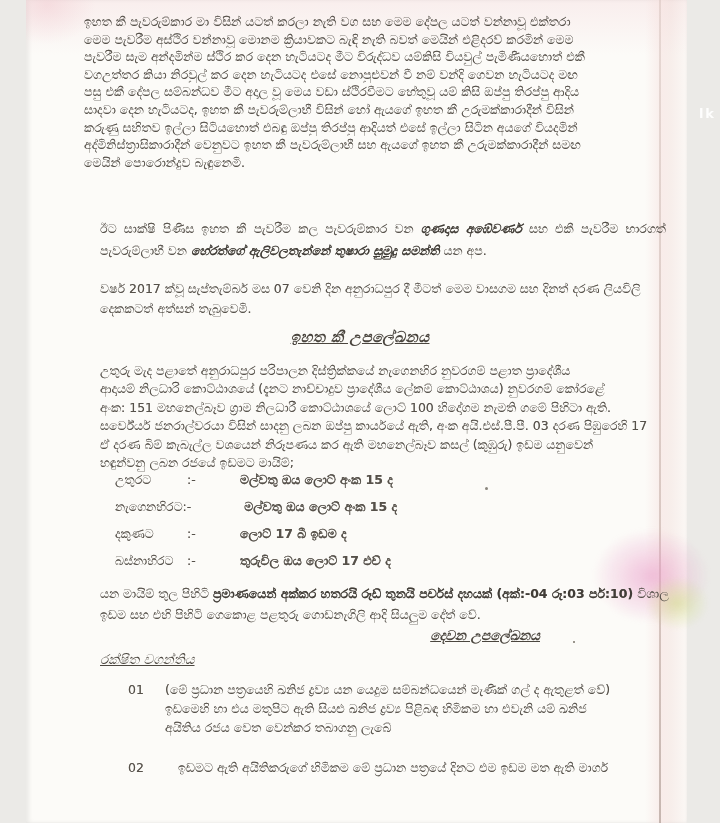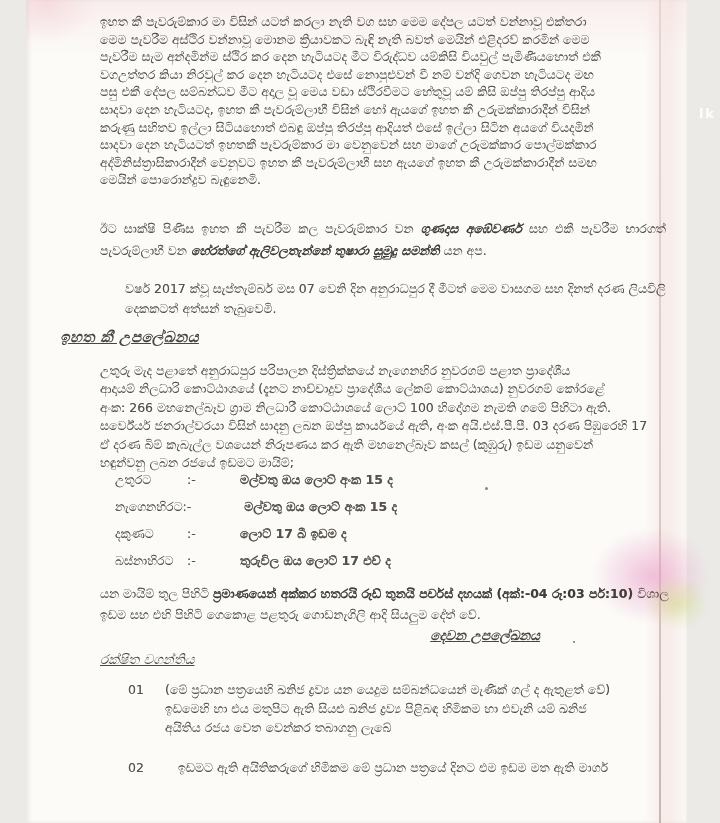--- a/index.html
+++ b/index.html
@@ -13,24 +13,24 @@
     position:absolute;left:26px;top:0;width:661px;height:823px;
     background:#fcfbf8;
     box-shadow:inset 3px 0 4px rgba(0,0,0,.07), inset -1px 0 2px rgba(0,0,0,.05);
   }
   .abs{position:absolute;}
   .txt{font-size:12.5px;text-shadow:0 0 .5px rgba(86,81,74,.55);}
   .line{white-space:nowrap;overflow:hidden;}
   .b{font-weight:bold;color:#413d37;}
   .u{text-decoration:underline;}
 
-  .p1{left:100px;top:13px;width:566px;line-height:17.6px;}
+  .p1{left:84px;top:13px;width:566px;line-height:17.6px;}
   .p2{left:100px;top:218px;width:566px;line-height:21.5px;max-height:45px;overflow:hidden;text-align:justify;}
-  .p3{left:100px;top:279px;width:566px;line-height:19.5px;max-height:40px;overflow:hidden;margin-left:25px;}
-  .h1{left:60px;top:328px;width:600px;margin:0;
+  .p3{left:100px;top:279px;width:566px;line-height:19.5px;max-height:40px;overflow:hidden;}
+  .h1{left:60px;top:328px;width:600px;text-align:center;margin:0;
       font-size:15px;font-style:italic;font-weight:bold;color:#4b463f;
       text-decoration:underline;letter-spacing:.5px;}
   .p4{left:100px;top:362px;width:568px;line-height:18.4px;}
   .bounds{left:115px;top:472px;width:545px;}
   .brow{display:flex;height:27px;align-items:flex-start;}
   .blabel{flex:0 0 72px;white-space:nowrap;overflow:visible;}
   .bsep{flex:0 0 53px;}
   .bval{flex:1;white-space:nowrap;overflow:hidden;font-weight:bold;}
   .p5{left:100px;top:584px;width:570px;line-height:20.5px;max-height:42px;overflow:hidden;}
   .h2{left:100px;top:627px;width:440px;text-align:right;margin:0;
@@ -79,37 +79,36 @@
   <div class="abs wm">lk</div>
 
   <section class="abs txt p1">
     <div class="line">ඉහත කී පැවරුම්කාර මා විසින් යටත් කරලා නැති වග සහ මෙම දේපල යටත් වන්නාවූ එක්තරා</div>
     <div class="line">මෙම පැවරීම අස්ථිර වන්නාවූ මොනම ක්‍රියාවකට බැඳි නැති බවත් මෙයින් එළිදරව් කරමින් මෙම</div>
     <div class="line">පැවරීම සැම අන්දමින්ම ස්ථිර කර දෙන හැටියටද මීට විරුද්ධව යම්කිසි වියවුල් පැමිණියහොත් එකී</div>
     <div class="line">වගඋත්තර කියා නිරවුල් කර දෙන හැටියටද එසේ නොපුළුවන් වී නම් වන්දි ගෙවන හැටියටද මඟ</div>
     <div class="line">පසු එකී දේපල සම්බන්ධව මීට අදාල වූ මෙය වඩා ස්ථිරවීමට හේතුවූ යම් කිසි ඔප්පු තිරප්පු ආදිය</div>
     <div class="line">සාදවා දෙන හැටියටද, ඉහත කී පැවරුම්ලාභී විසින් හෝ ඇයගේ ඉහත කී උරුමක්කාරාදීන් විසින්</div>
     <div class="line">කරුණු සහිතව ඉල්ලා සිටියහොත් එබඳු ඔප්පු තිරප්පු ආදියත් එසේ ඉල්ලා සිටින අයගේ වියදමින්</div>
-    <div class="line">සාදවා දෙන හැටියටත් ඉහතකී පැවරුම්කාර මා වෙනුවෙන් සහ මාගේ උරුමක්කාර පොල්මක්කාර</div>
     <div class="line">අද්මිනිස්ත්‍රාසිකාරාදීන් වෙනුවට ඉහත කී පැවරුම්ලාභී සහ ඇයගේ ඉහත කී උරුමක්කාරාදීන් සමඟ</div>
     <div class="line">මෙයින් පොරොන්දුව බැඳුනෙමි.</div>
   </section>
 
   <section class="abs txt p2">
     <span>ඊට සාක්ෂි පිණිස ඉහත කී පැවරීම කල පැවරුම්කාර වන </span><span class="b" style="font-style:italic">ගුණදාස අඹේවර්ණ</span><span> සහ එකී පැවරීම භාරගත් පැවරුම්ලාභී වන </span><span class="b" style="font-style:italic">හේරත්ගේ ඇලිවලතැන්නේ තුෂාරා </span><span class="b u" style="font-style:italic">සුමුදු</span><span class="b" style="font-style:italic"> සමන්ති</span><span> යන අප.</span>
   </section>
 
   <section class="abs txt p3">වර්ෂ 2017 ක්වූ සැප්තැම්බර් මස 07 වෙනි දින අනුරාධපුර දී මීටත් මෙම වාසගම සහ දිනත් දරණ ලියවිලි දෙකකටත් අත්සන් තැබුවෙමි.</section>
 
   <h2 class="abs h1">ඉහත කී උපලේඛනය</h2>
 
   <section class="abs txt p4">
     <div class="line">උතුරු මැද පළාතේ අනුරාධපුර පරිපාලන දිස්ත්‍රික්කයේ නැගෙනහිර නුවරගම් පළාත ප්‍රාදේශීය</div>
     <div class="line">ආදායම් නිලධාරි කොට්ඨාශයේ (දැනට නාච්චාදුව ප්‍රාදේශීය ලේකම් කොට්ඨාශය) නුවරගම් කෝරළේ</div>
-    <div class="line">අංක: 266 මහනෙල්බෑව ග්‍රාම නිලධාරී කොට්ඨාශයේ ලොට් 100 හිදෝගම නැමති ගමේ පිහිටා ඇති.</div>
+    <div class="line">අංක: 151 මහනෙල්බෑව ග්‍රාම නිලධාරී කොට්ඨාශයේ ලොට් 100 හිදෝගම නැමති ගමේ පිහිටා ඇති.</div>
     <div class="line">සර්වේයර් ජනරාල්වරයා විසින් සාදනු ලබන ඔප්පු කාර්යයේ ඇති, අංක අයි.එස්.පී.පී. 03 දරණ පිඹුරෙහි 17</div>
     <div class="line">ඒ දරණ බිම් කැබැල්ල වශයෙන් නිරූපණය කර ඇති මහනෙල්බෑව කසල් (කුඹුරු) ඉඩම යනුවෙන්</div>
     <div class="line">හඳුන්වනු ලබන රජයේ ඉඩමට මායිම්;</div>
   </section>
 
   <section class="abs txt bounds">
     <div class="brow">
       <span class="blabel">උතුරට</span>
       <span class="bsep">:-</span>
       <span class="bval">මල්වතු ඔය ලොට් අංක 15 ද</span>

